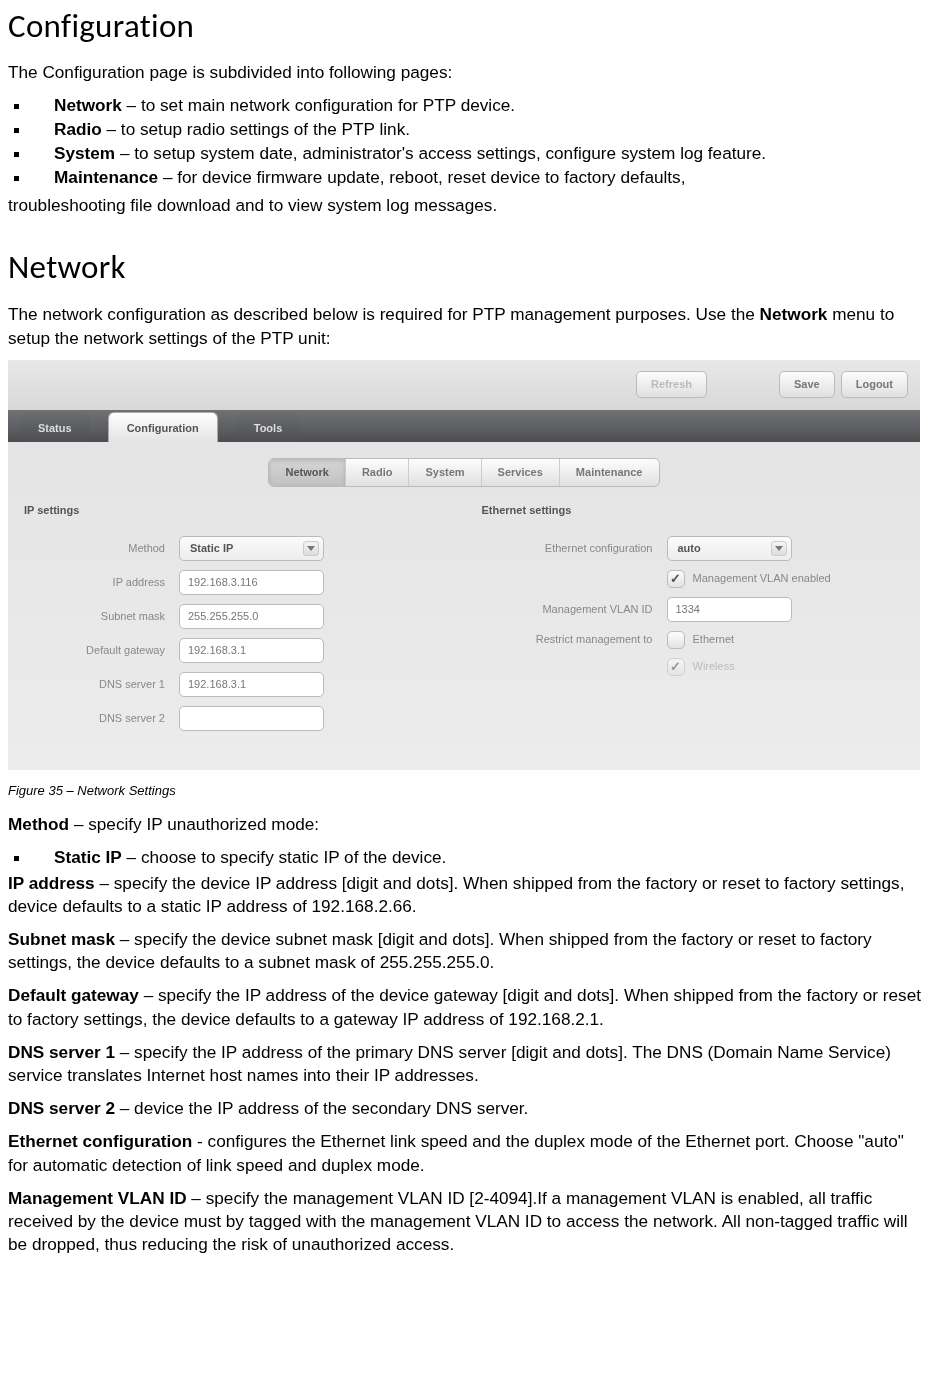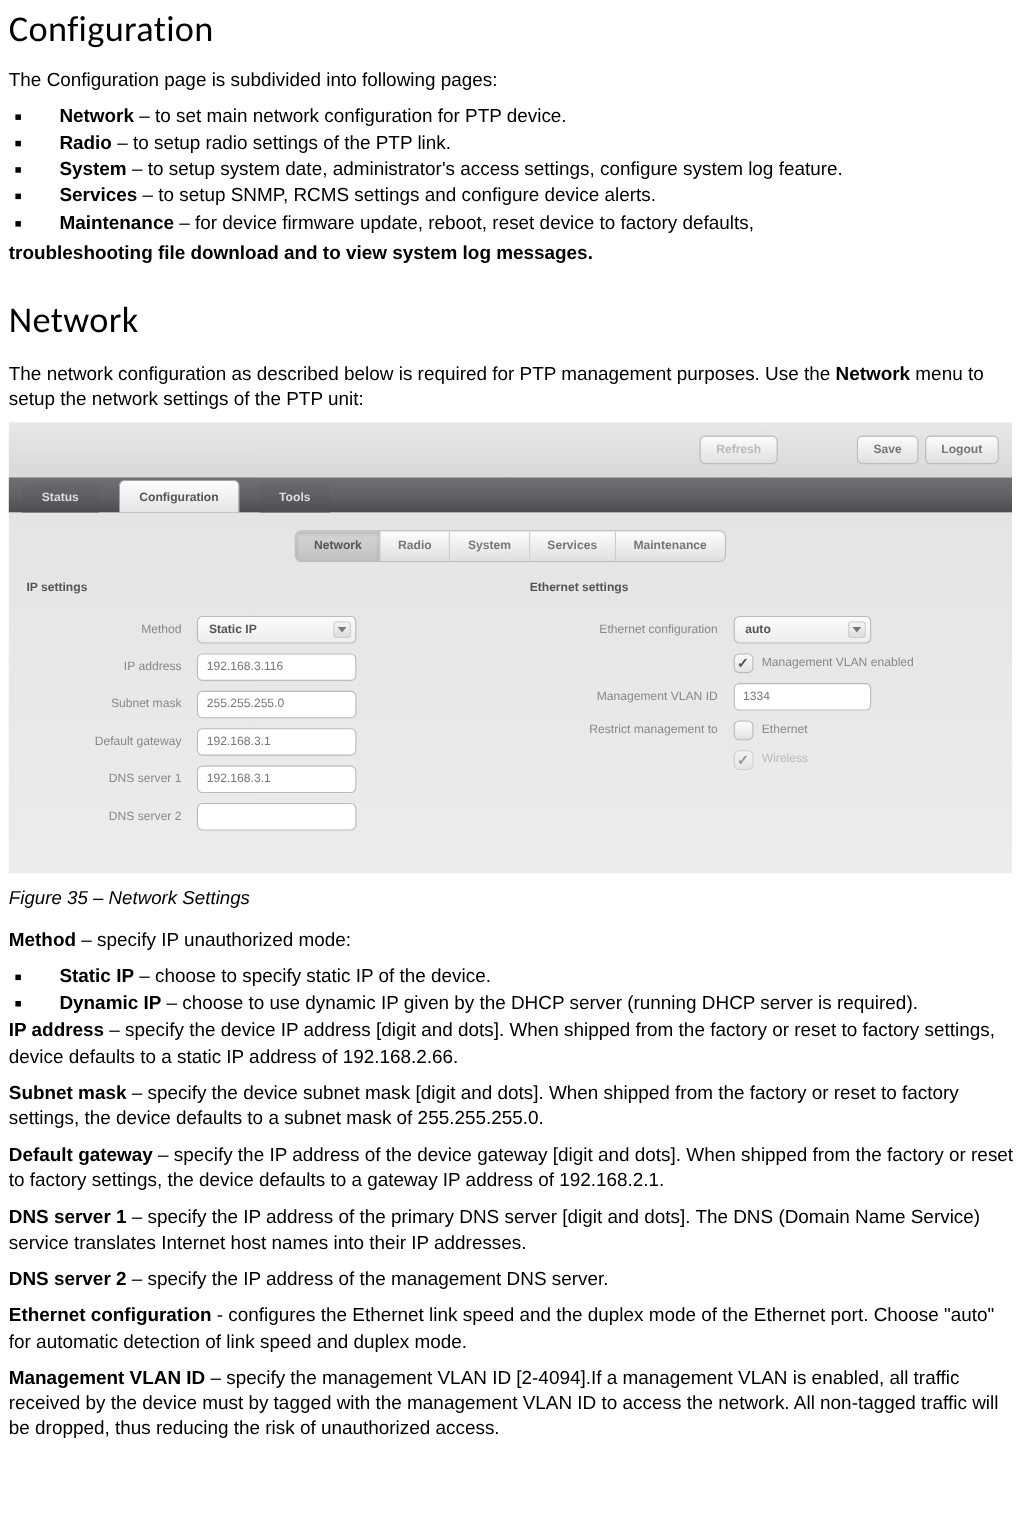--- a/index.html
+++ b/index.html
@@ -33,21 +33,21 @@
   }
   ul.pagelist li::before {
     content: "";
     position: absolute;
     left: 3px;
     top: 10px;
     width: 5px;
     height: 5px;
     background: #000;
   }
-  .continued { margin-top: -2px; margin-bottom: 18px; font-weight: bold; }
+  .continued { margin-top: -2px; margin-bottom: 18px; }
   b { font-weight: bold; }
 
   
   .ui-shot {
     width: 912px;
     margin: 8px 0 8px 0;
     font-family: Verdana, Arial, sans-serif;
     font-size: 11px;
     color: #666;
     user-select: none;
@@ -206,38 +206,37 @@
     color: #555;
     font-size: 13px;
     font-weight: bold;
   }
   .ui-check.disabled { opacity: 0.55; }
   .chk-label { color: #888; font-size: 11px; }
 
   
   .caption {
     font-style: italic;
-    font-size: 17px;
+    font-size: 13px;
     margin: 12px 0 14px 0;
   }
 
   .def { margin-bottom: 10px; }
 </style>
 </head>
 <body>
 
 <h1>Configuration</h1>
 
 <p>The Configuration page is subdivided into following pages:</p>
 
 <ul class="pagelist">
   <li><b>Network</b><span> – to set main network configuration for PTP device.</span></li>
   <li><b>Radio</b><span> – to setup radio settings of the PTP link.</span></li>
   <li><b>System</b><span> – to setup system date, administrator's access settings, configure system log feature.</span></li>
-  <li><b>Services</b><span> – to setup SNMP, RCMS settings and configure device alerts.</span></li>
   <li><b>Maintenance</b><span> – for device firmware update, reboot, reset device to factory defaults,</span></li>
 </ul>
 <p class="continued">troubleshooting file download and to view system log messages.</p>
 
 <h1 class="network">Network</h1>
 
 <p>
   <span>The network configuration as described below is required for PTP management purposes. Use the </span><b>Network</b><span> menu to setup the network settings of the PTP unit:</span>
 </p>
 
@@ -331,29 +330,28 @@
     </div>
   </div>
 </div>
 
 <p class="caption">Figure 35 – Network Settings</p>
 
 <p class="def"><b>Method</b><span> – specify IP unauthorized mode:</span></p>
 
 <ul class="pagelist">
   <li><b>Static IP</b><span> – choose to specify static IP of the device.</span></li>
-  <li><b>Dynamic IP</b><span> – choose to use dynamic IP given by the DHCP server (running DHCP server is required).</span></li>
 </ul>
 <p class="def" style="margin-top:-8px;margin-left:0"></p>
 
 <p class="def"><b>IP address</b><span> – specify the device IP address [digit and dots]. When shipped from the factory or reset to factory settings, device defaults to a static IP address of 192.168.2.66.</span></p>
 
 <p class="def"><b>Subnet mask</b><span> – specify the device subnet mask [digit and dots]. When shipped from the factory or reset to factory settings, the device defaults to a subnet mask of 255.255.255.0.</span></p>
 
 <p class="def"><b>Default gateway</b><span> – specify the IP address of the device gateway [digit and dots]. When shipped from the factory or reset to factory settings, the device defaults to a gateway IP address of 192.168.2.1.</span></p>
 
 <p class="def"><b>DNS server 1</b><span> – specify the IP address of the primary DNS server [digit and dots]. The DNS (Domain Name Service) service translates Internet host names into their IP addresses.</span></p>
 
-<p class="def"><b>DNS server 2</b><span> – specify the IP address of the management DNS server.</span></p>
+<p class="def"><b>DNS server 2</b><span> – device the IP address of the secondary DNS server.</span></p>
 
 <p class="def"><b>Ethernet configuration</b><span> - configures the Ethernet link speed and the duplex mode of the Ethernet port. Choose "auto" for automatic detection of link speed and duplex mode.</span></p>
 
 <p class="def"><b>Management VLAN ID</b><span> – specify the management VLAN ID [2-4094].If a management VLAN is enabled, all traffic received by the device must by tagged with the management VLAN ID to access the network. All non-tagged traffic will be dropped, thus reducing the risk of unauthorized access.</span></p>
 
 </body></html>

